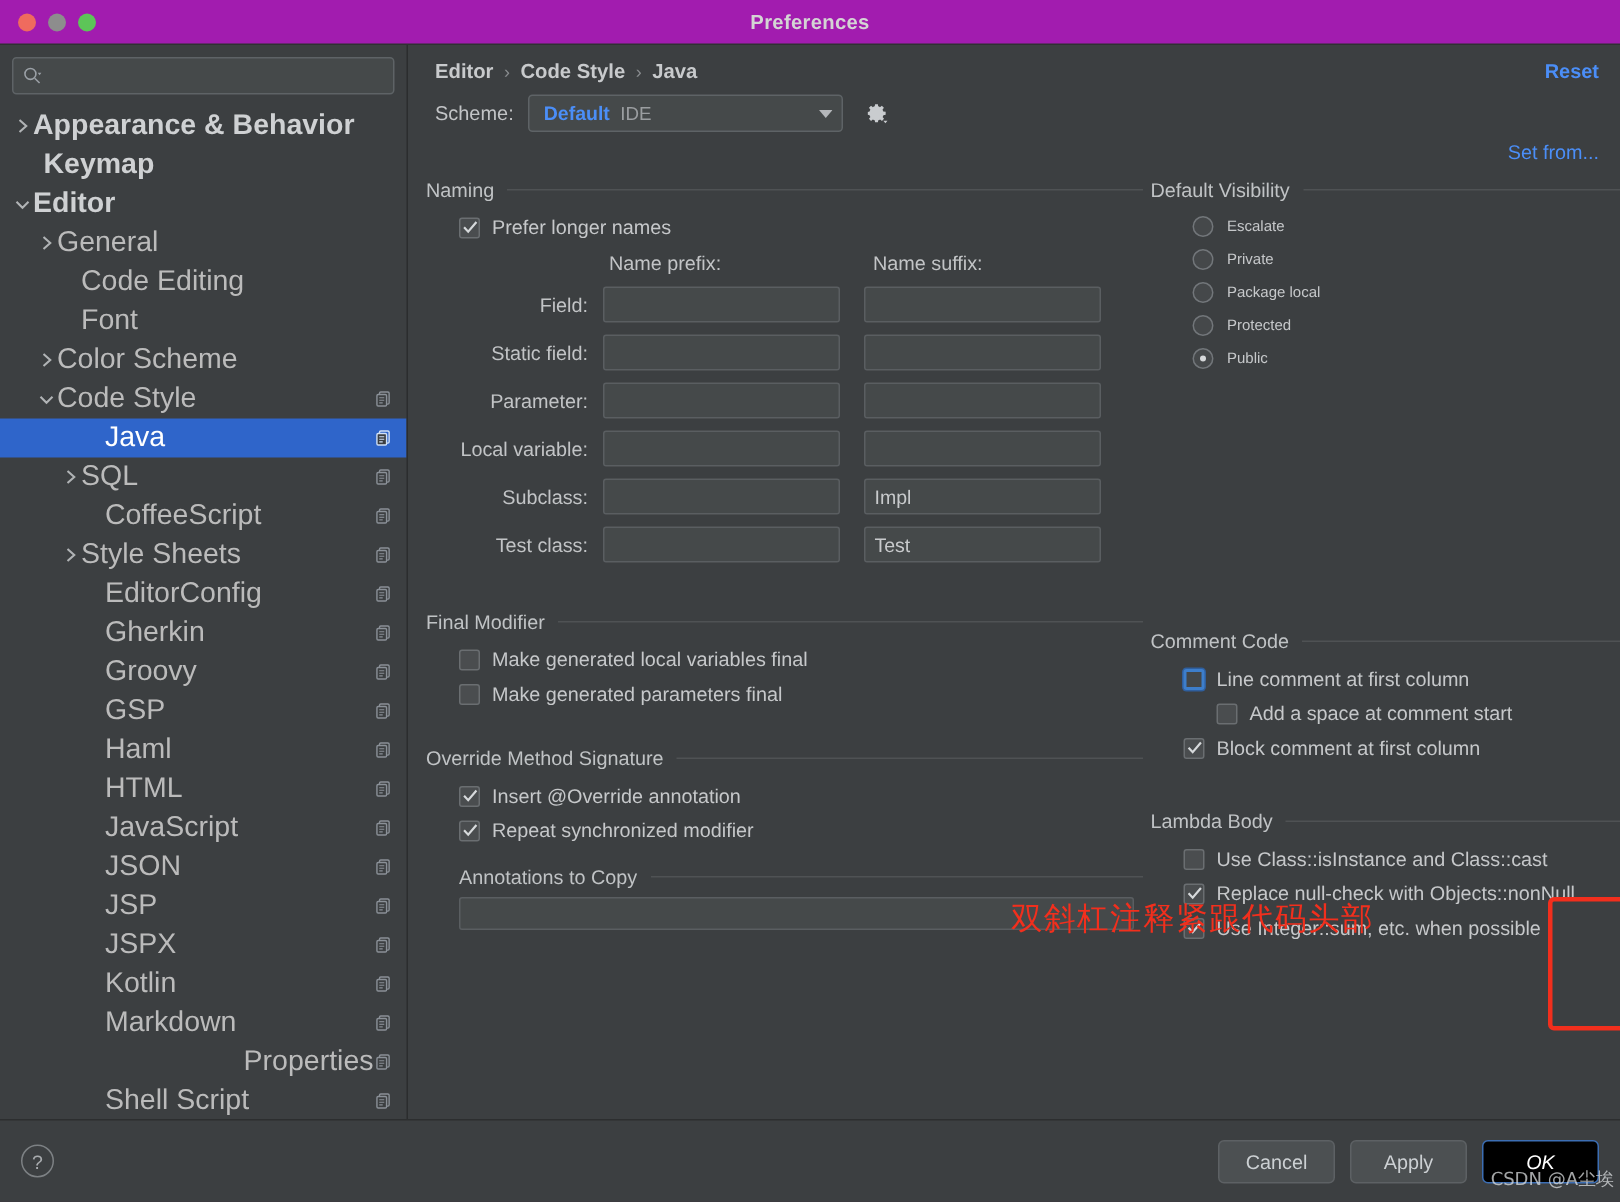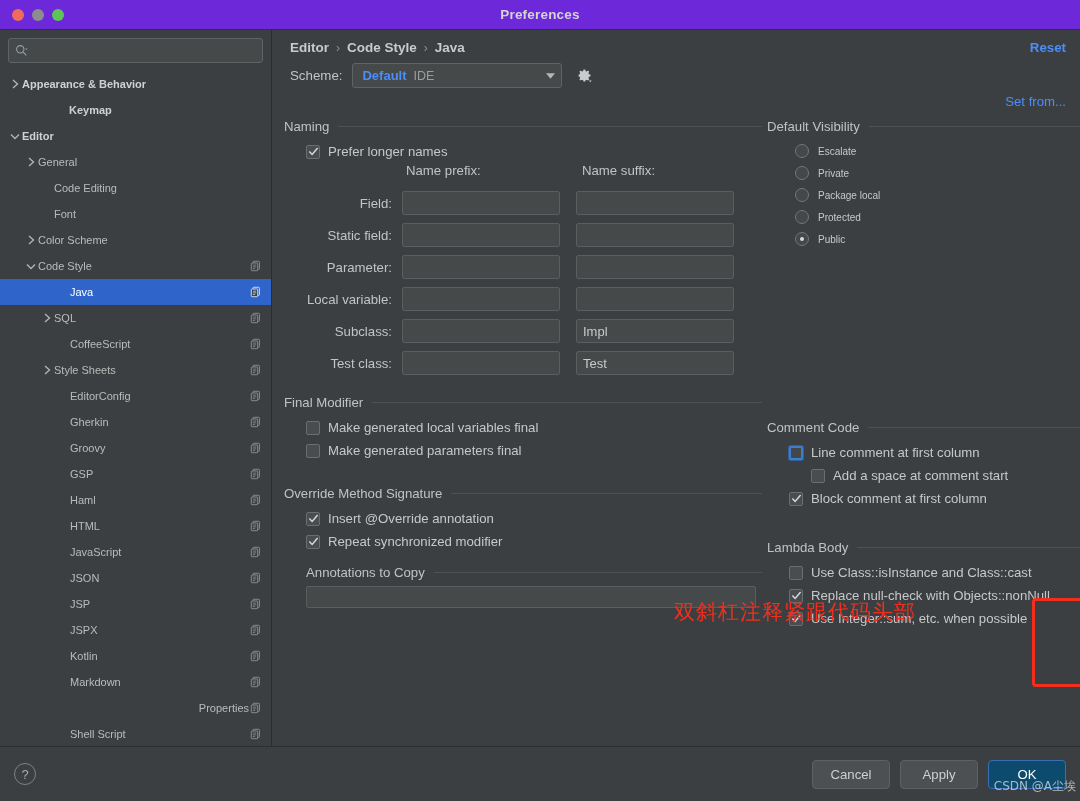--- a/index.html
+++ b/index.html
@@ -13,21 +13,21 @@
   .window {
     position: relative;
     width: 1080px; height: 801px;
     background: #3c3f41;
     display: flex; flex-direction: column;
   }
 
   
   .titlebar {
     height: 30px; flex: 0 0 30px;
-    background: #6d28d9;
+    background: #a21caf;
     display: flex; align-items: center;
     position: relative;
     border-bottom: 1px solid #2f3133;
   }
   .traffic { display: flex; gap: 8px; padding-left: 12px; align-items: center; }
   .dot { width: 12px; height: 12px; border-radius: 50%; }
   .dot.red { background: #ef6b5e; }
   .dot.yellow { background: #8d8d8d; }
   .dot.green { background: #5dc558; }
   .title-text {
@@ -55,21 +55,21 @@
   }
   .search-icon { display: flex; align-items: center; color: #9aa0a6; }
   .search-input {
     flex: 1; background: transparent; border: 0; outline: none;
     color: #cfd2d4; font-size: 12.5px; padding-left: 5px;
     font-family: "Liberation Sans", sans-serif;
   }
   .tree { flex: 1; overflow: hidden; padding-top: 2px; }
   .tree-item {
     height: 26px; display: flex; align-items: center;
-    font-size: 11px; color: #bbbbbb;
+    font-size: 19px; color: #bbbbbb;
     position: relative; padding-right: 8px;
     white-space: nowrap;
   }
   .tree-item.bold { font-weight: bold; color: #cfd1d3; }
   .tree-item.selected { background: #2f65ca; color: #ffffff; }
   .tw { width: 14px; flex: 0 0 14px; display: flex; justify-content: center;
         align-items: center; color: #b0b3b5; font-size: 9px; }
   .tw svg { display: block; }
   .tree-label { flex: 1; overflow: hidden; text-overflow: clip; }
   .copy-ic { width: 14px; flex: 0 0 14px; color: #8a9097; display: flex;
@@ -150,21 +150,21 @@
 
   .rad-row { display: flex; align-items: center; height: 22px; padding-left: 28px; }
   .rad {
     width: 14px; height: 14px; border-radius: 50%;
     background: #45484a; border: 1px solid #72767a; flex: 0 0 14px;
     display: flex; align-items: center; justify-content: center;
   }
   .rad .inner { width: 4px; height: 4px; border-radius: 50%; background: #d6d8da; }
   .rad-label { font-size: 10px; color: #c6c8ca; margin-left: 9px; white-space: nowrap; }
 
-  .naming-head { display: flex; padding-left: 122px; height: 24px; }
+  .naming-head { display: flex; padding-left: 122px; height: 24px; align-items: center; }
   .naming-head span { font-size: 13.2px; color: #c2c4c6; }
   .nh1 { width: 176px; }
   .name-row { display: flex; align-items: center; height: 32px; }
   .name-lab {
     width: 118px; flex: 0 0 118px; text-align: right; padding-right: 10px;
     font-size: 13.2px; color: #c2c4c6;
   }
   .txt {
     height: 24px; background: #45494a; border: 1px solid #5a5e61; border-radius: 2px;
     font-size: 13px; color: #c8cacc; padding: 0 6px; outline: none;
@@ -205,21 +205,21 @@
     display: flex; align-items: center; justify-content: center;
     font-size: 13px; cursor: pointer;
   }
   .btns { margin-left: auto; display: flex; gap: 10px; align-items: center; }
   .btn {
     min-width: 78px; height: 29px; border-radius: 4px;
     background: #4c5052; border: 1px solid #5d6164; color: #ccd0d3;
     font-size: 13.2px; display: flex; align-items: center; justify-content: center;
     cursor: pointer; padding: 0 14px;
   }
-  .btn.primary { background: #0c4a6e; border-color: #3c6eb4; color: #ffffff; }
+  .btn.primary { background: #000000; border-color: #3c6eb4; color: #ffffff; font-style: italic; }
   .watermark {
     position: absolute; right: 4px; bottom: 6px;
     font-size: 12px; color: rgba(226,228,230,.72);
     font-family: "DejaVu Sans", sans-serif; pointer-events: none;
   }
 </style>
 </head>
 <body>
 
 <div class="window">
@@ -251,21 +251,21 @@
       <div class="tree" id="tree">
           <div class="tree-item bold" style="padding-left: 8px;">
             <span class="tw">
               <svg width="7" height="10" viewBox="0 0 7 10">
                 <path d="M1 1 L5.5 5 L1 9" fill="none" stroke="currentColor" stroke-width="1.4"></path>
               </svg>
             </span>
             <span class="tree-label">Appearance &amp; Behavior</span>
             <span class="copy-ic"></span>
           </div>
-          <div class="tree-item bold" style="padding-left: 15px; margin-left: 40px;">
+          <div class="tree-item bold" style="padding-left: 15px;">
             <span class="tw"></span>
             <span class="tree-label">Keymap</span>
             <span class="copy-ic"></span>
           </div>
           <div class="tree-item bold" style="padding-left: 8px;">
             <span class="tw">
               <svg width="10" height="7" viewBox="0 0 10 7">
                 <path d="M1 1.5 L5 5.5 L9 1.5" fill="none" stroke="currentColor" stroke-width="1.4"></path>
               </svg>
             </span>
@@ -646,21 +646,21 @@
                   <input class="txt suffix" value="Impl" style="">
                 </div>
                 <div class="name-row">
                   <div class="name-lab">Test class:</div>
                   <input class="txt prefix" style="">
                   <input class="txt suffix" value="Test" style="">
                 </div>
               </div>
           </div>
 
-          <div class="group" style="margin-top:16px">
+          <div class="group" style="margin-top:28px">
             <div class="group-title">
               <span>Final Modifier</span>
                 <span class="ln"></span>
             </div>
             <div id="final-rows">
                 <div class="chk-row">
                   <span class="chk"></span>
                   <span class="chk-label">Make generated local variables final</span>
                 </div>
                 <div class="chk-row">

